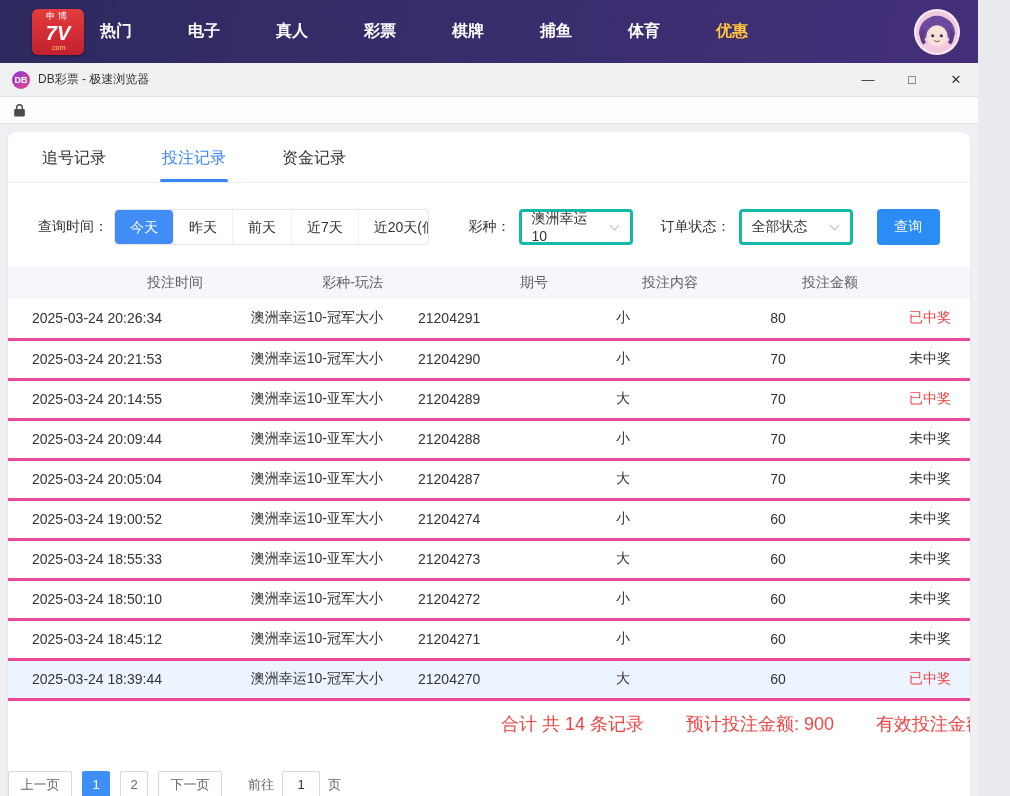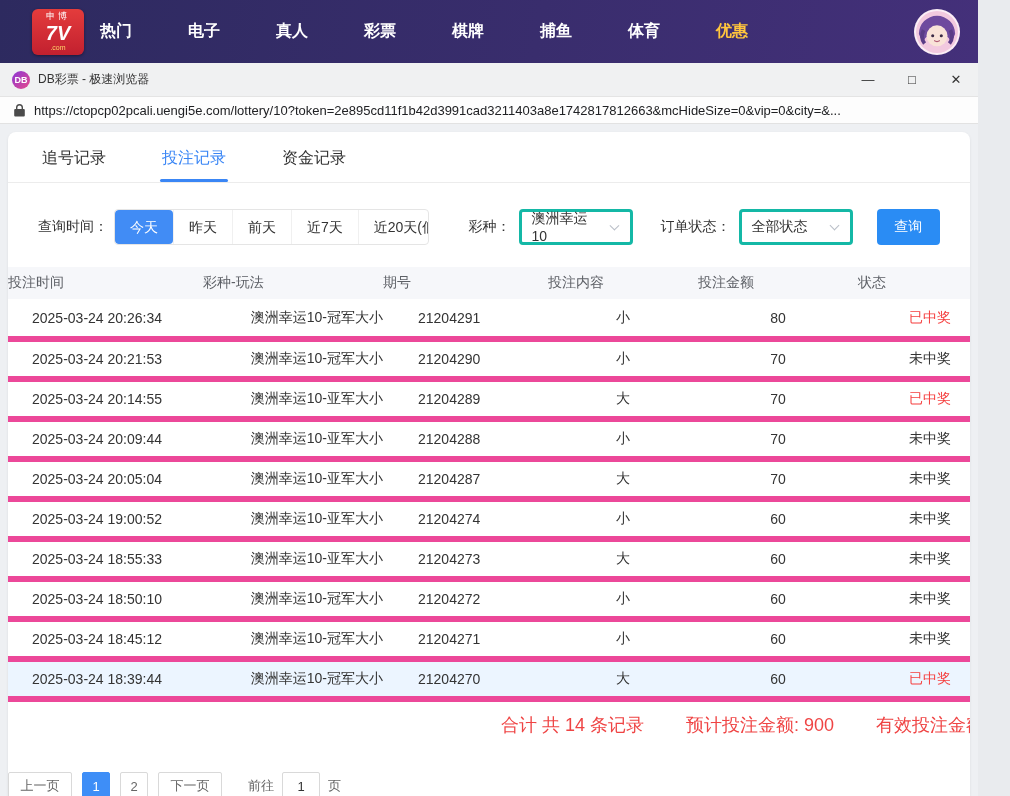--- a/index.html
+++ b/index.html
@@ -56,22 +56,22 @@
   .time-opt.active{background:#418cf5;color:#fff;border-radius:4px}
   .sel{height:36px;min-width:114px;border:3px solid #14b8a6;border-radius:4px;background:#fff;cursor:pointer;
     display:flex;align-items:center;justify-content:space-between;padding:0 10px;margin-left:8px;color:#333}
   .chev{width:7px;height:7px;border:solid #b9bec7;border-width:0 1.5px 1.5px 0;transform:rotate(45deg);margin:-3px 2px 0 12px}
   .ml40{margin-left:40px}.ml28{margin-left:28px}
   .search-btn{margin-left:24px;width:72px;height:36px;background:#2a8cf4;color:#fff;border:none;
     border-radius:4px;font-size:14px;cursor:pointer}
 
   table{width:100%;border-collapse:collapse;font-size:14px;color:#333;table-layout:fixed}
   thead tr{background:#f6f7fa;height:32px}
-  th{font-weight:400;color:#5d6066;text-align:left}
-  tbody tr{height:40px;border-bottom:6px solid #ec4899}
+  th{font-weight:400;color:#5d6066;text-align:right}
+  tbody tr{height:40px;border-bottom:3px solid #ec4899}
   tbody tr.row-hl{background:#ecf5ff}
   td.c1{text-align:left;padding-left:24px}
   td.c2{text-align:right;padding-left:30px}
   td.c3{text-align:left;padding-left:35px}
   td.c4,td.c5,td.c6{text-align:center}
   .status-win{color:#f53f3f}
 
   .summary{display:flex;justify-content:flex-end;align-items:center;height:46px;gap:42px;
     font-size:18px;color:#ef4444;overflow:hidden}
   .summary .clip{margin-right:-14px;white-space:nowrap}
@@ -130,21 +130,20 @@
       <span class="win-btn">✕</span>
     </div>
   </div>
 
   <div class="urlbar">
     <span class="lock">
       <svg width="11" height="13" viewBox="0 0 11 13">
           <path d="M2 5 V3.5 a3.5 3.5 0 0 1 7 0 V5 h0.8 a1 1 0 0 1 1 1 v5.5 a1 1 0 0 1 -1 1 H1.2 a1 1 0 0 1 -1 -1 V6 a1 1 0 0 1 1 -1 z M3.4 5 h4.2 V3.5 a2.1 2.1 0 0 0 -4.2 0 z" fill="#4a4a4a"></path>
         </svg>
     </span>
-    <span class="url-text">https://ctopcp02pcali.uengi5e.com/lottery/10?token=2e895cd11f1b42d3991cad3211403a8e1742817812663&amp;mcHideSize=0&amp;vip=0&amp;city=&amp;...</span>
   </div>
 
   <div class="content">
     <div class="card">
 
       <div class="tabs">
         <div class="tab">追号记录</div>
         <div class="tab active">投注记录</div>
         <div class="tab">资金记录</div>
       </div>

